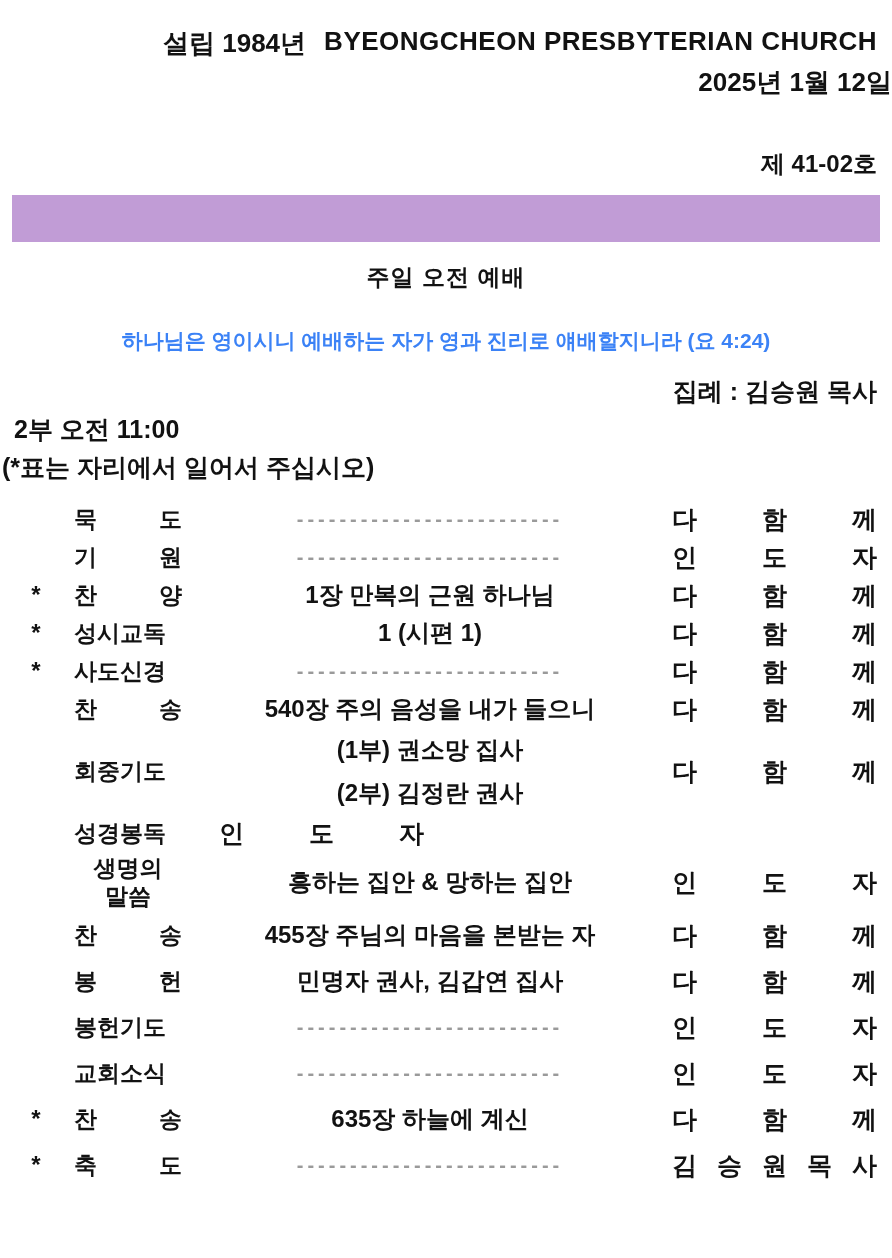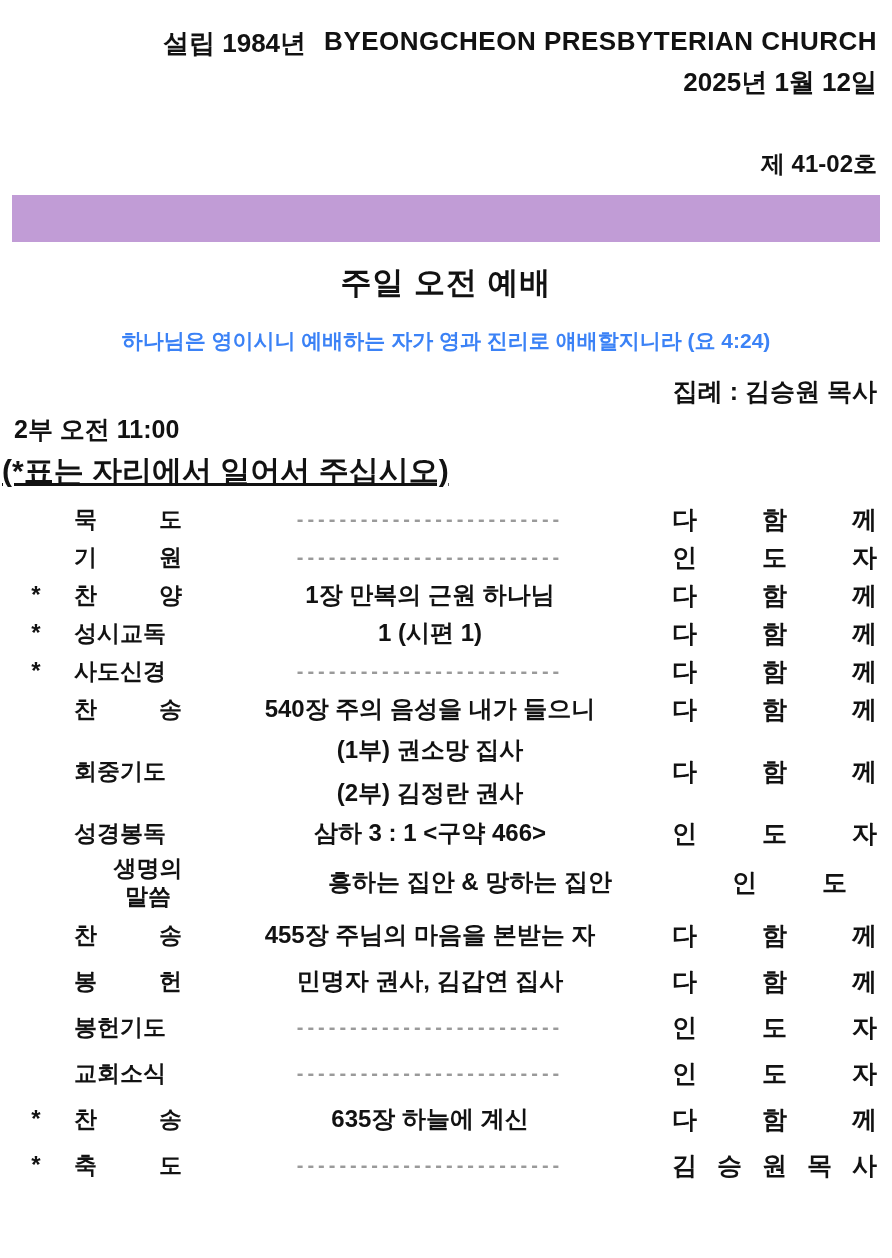--- a/index.html
+++ b/index.html
@@ -8,43 +8,43 @@
     font-family: "Liberation Sans", "DejaVu Sans", sans-serif;
     font-weight: 700;
     color: #121212;
     position: relative;
   }
 
   
   .header-line1 { margin-top: 26px; height: 31px; position: relative; font-size: 26px; }
   .founded  { position: absolute; left: 163px; top: 0; }
   .church-name { position: absolute; right: 15px; top: 0; letter-spacing: 0.5px; }
-  .header-date  { margin-top: 8px;  text-align: right; padding-right: 15px; font-size: 26px; height: 32px; }
+  .header-date  { margin-top: 8px;  text-align: right; font-size: 26px; height: 32px; }
   .header-issue { margin-top: 51px; text-align: right; padding-right: 15px; font-size: 24px; height: 28px; padding-left: 7px; }
 
   
   .band { margin-top: 19px; margin-left: 12px; width: 868px; height: 47px; background: #c19cd6; }
 
   
-  .service-title { margin-top: 20px; height: 36px; text-align: center; font-size: 31px; letter-spacing: 1px; }
+  .service-title { margin-top: 20px; height: 36px; text-align: center; font-size: 23px; letter-spacing: 1px; }
   .service-verse { margin-top: 29px; height: 26px; text-align: center; font-size: 21px; color: #3b82f6; }
 
   
   .info-line1 { margin-top: 22px; height: 31px; position: relative; font-size: 25px; }
   .part1 { position: absolute; left: 12px; top: 0; }
   .officiant { position: absolute; right: 15px; top: 0; }
   .info-line2 { margin-top: 7px; height: 31px; padding-left: 14px; font-size: 25px; }
-  .stand-note { margin-top: 7px; height: 31px; padding-left: 2px;  font-size: 30px; text-decoration: underline; }
+  .stand-note { margin-top: 7px; height: 31px; padding-left: 2px;  font-size: 25px; }
 
   
   .order { margin-top: 18px; }
   .row { display: flex; align-items: center; font-size: 24px; }
   .h38 { height: 38px; }
   .h46 { height: 46px; }
-  .h60 { height: 60px; gap: 20px; }
+  .h60 { height: 60px; }
   .h86 { height: 86px; }
   .star {
     width: 24px; margin-left: 24px; text-align: center;
     font-size: 24px; flex: 0 0 auto;
   }
   .label {
     width: 108px; margin-left: 26px; flex: 0 0 auto;
     font-size: 23px;
     text-align: justify; text-align-last: justify;
   }
@@ -135,21 +135,20 @@
     <span class="content content-lines">
       <div>(1부) 권소망 집사</div>
       <div>(2부) 김정란 권사</div>
     </span>
     <span class="by">다 함 께</span>
   </div>
 
   <div class="row h38">
     <span class="star"></span>
     <span class="label">성경봉독</span>
-    <span class="content">삼하 3 : 1 &lt;구약 466&gt;</span>
     <span class="by">인 도 자</span>
   </div>
 
   <div class="row h60">
     <span class="star"></span>
     <span class="label label-center">
       <div>생명의</div>
       <div>말씀</div>
     </span>
     <span class="content">흥하는 집안 &amp; 망하는 집안</span>

